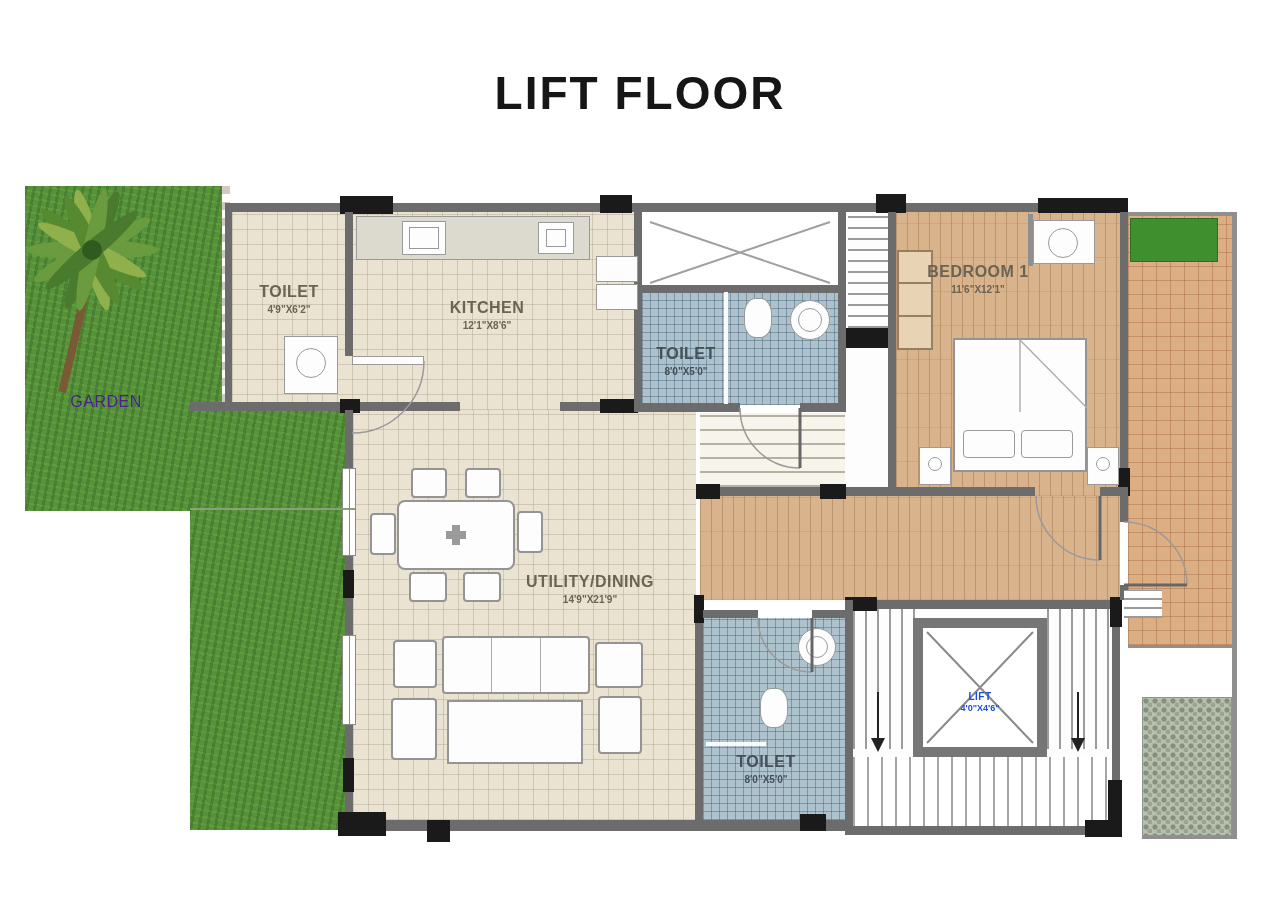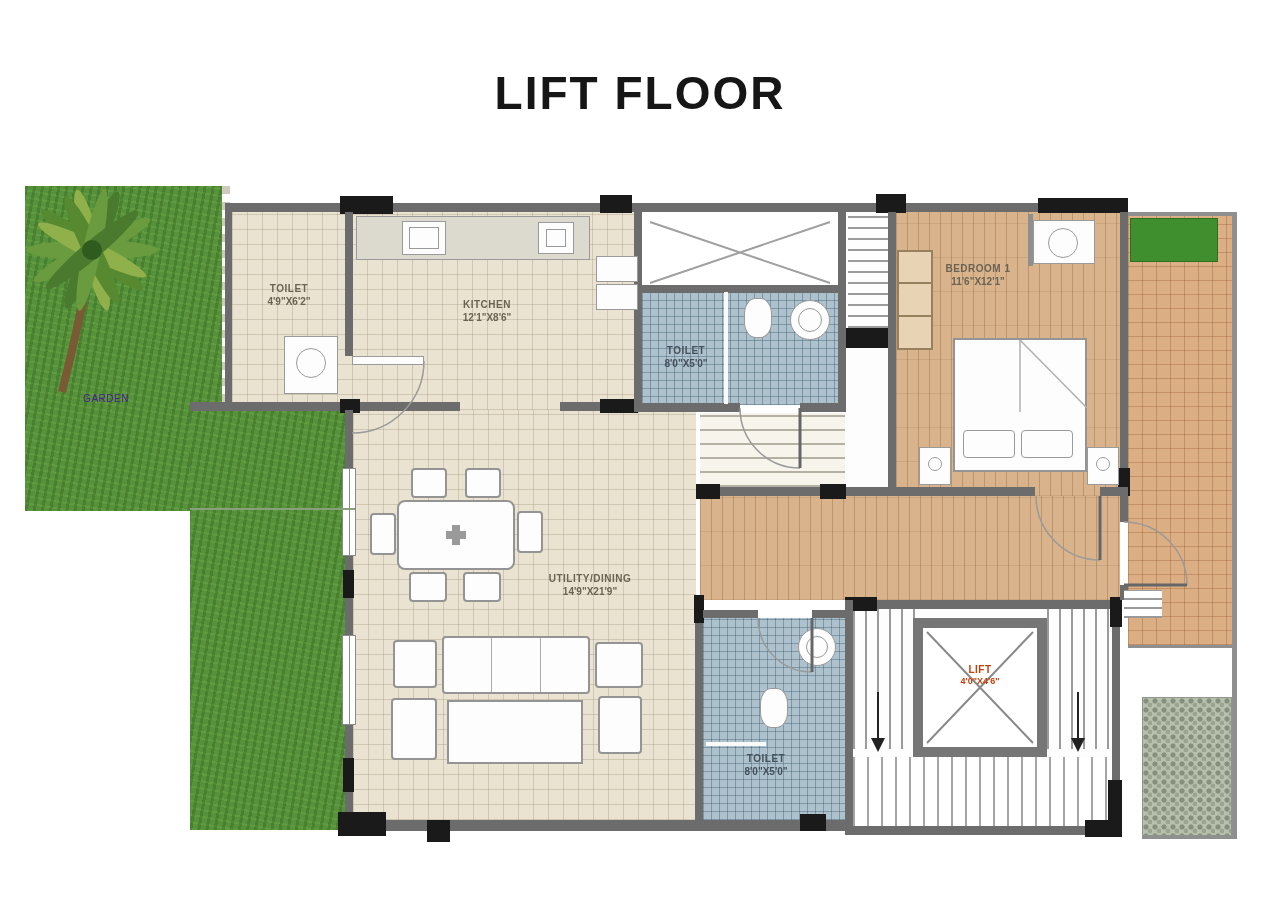--- a/index.html
+++ b/index.html
@@ -43,25 +43,25 @@
   .edge-dash{background:repeating-linear-gradient(0deg,#ffffff 0 8px,#cfcabd 8px 16px);}
   
   .furn{background:#fdfdfd;border:2px solid #949494;}
   .furn2{background:#fdfdfd;border:1px solid #9a9a9a;}
   .circ{border-radius:50%;}
   .win{background:#fff;border:1px solid #8a8a8a;}
   .win i{position:absolute;left:50%;top:0;width:1px;height:100%;background:#8a8a8a;}
   
   .lbl{position:absolute;transform:translateX(-50%);text-align:center;white-space:nowrap;
        color:#6b6353;font-weight:700;line-height:1.3;}
-  .lbl .nm{font-size:10px;letter-spacing:.5px;display:block;}
+  .lbl .nm{font-size:16px;letter-spacing:.5px;display:block;}
   .lbl .dm{font-size:10px;display:block;}
   .lbl-blue{color:#44505a;}
   .lbl-garden{color:#4c1d95;font-size:13px;font-weight:400;letter-spacing:1px;}
-  .lbl-lift{color:#c2410c;}
+  .lbl-lift{color:#1d4ed8;margin-top:27px;}
   .lbl-lift .nm{font-size:10px;}
   .lbl-lift .dm{font-size:9px;}
   svg.overlay{position:absolute;left:0;top:0;z-index:6;pointer-events:none;}
   .zlab{z-index:7;}
 </style>
 </head>
 <body>
 
 <div class="stage">
 

